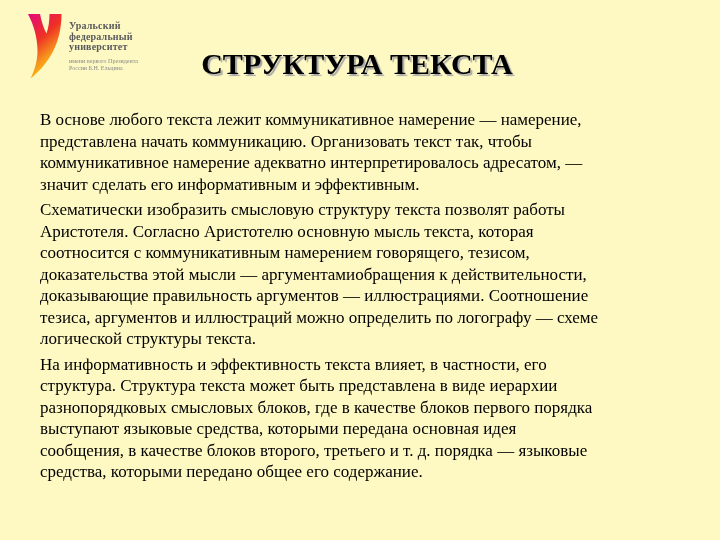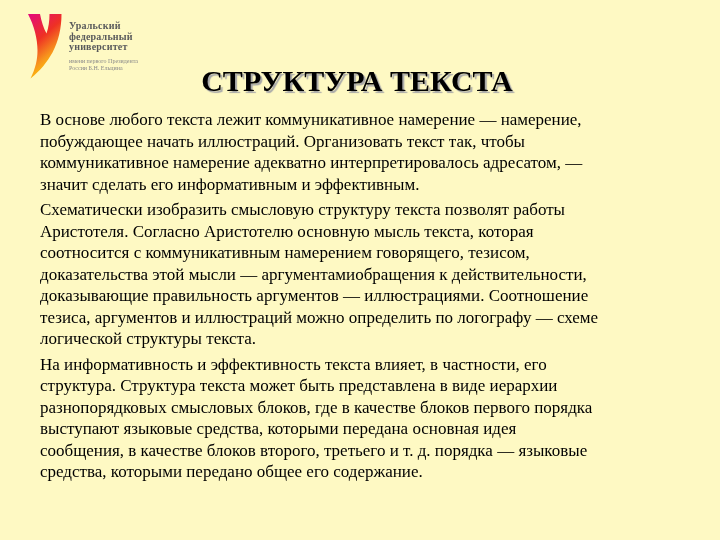--- a/index.html
+++ b/index.html
@@ -38,21 +38,21 @@
     line-height: 7px;
     white-space: pre-line;
   }
 
   
   .slide-title {
     position: absolute;
     left: 0;
     right: 6px;
     top: 46px;
-    margin: 18px;
+    margin: 1px;
     text-align: center;
     font-size: 30px;
     font-weight: bold;
     color: #000000;
     letter-spacing: 0px;
     text-shadow: 2px 2px 1px #a8a8a8;
   }
 
   
   .slide-body {
@@ -94,21 +94,21 @@
 университет</div>
       <div class="logo-sub">имени первого Президента
 России Б.Н. Ельцина</div>
     </div>
   </div>
 
   <h1 class="slide-title">СТРУКТУРА ТЕКСТА</h1>
 
   <div class="slide-body">
     <p>В основе любого текста лежит коммуникативное намерение — намерение,
-побуждающее начать иллюстраций. Организовать текст так, чтобы
+представлена начать коммуникацию. Организовать текст так, чтобы
 коммуникативное намерение адекватно интерпретировалось адресатом, —
 значит сделать его информативным и эффективным.</p>
     <p>Схематически изобразить смысловую структуру текста позволят работы
 Аристотеля. Согласно Аристотелю основную мысль текста, которая
 соотносится с коммуникативным намерением говорящего, тезисом,
 доказательства этой мысли — аргументамиобращения к действительности,
 доказывающие правильность аргументов — иллюстрациями. Соотношение
 тезиса, аргументов и иллюстраций можно определить по логографу — схеме
 логической структуры текста.</p>
     <p>На информативность и эффективность текста влияет, в частности, его

